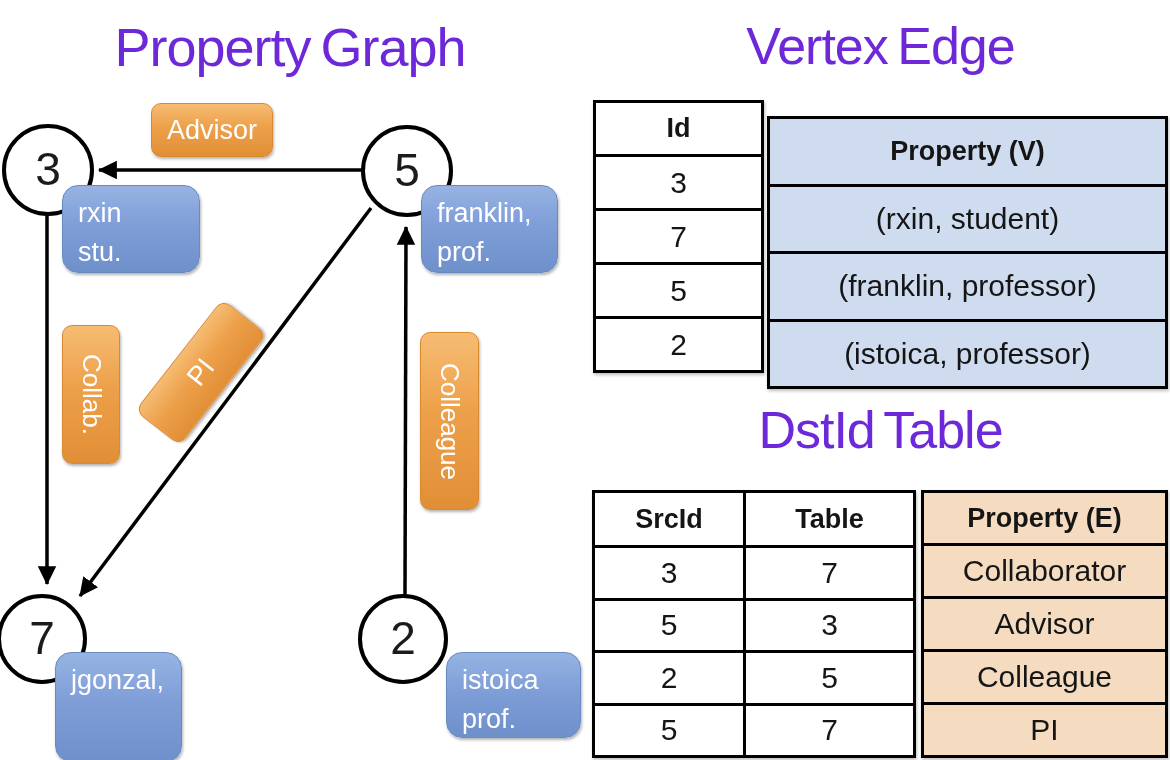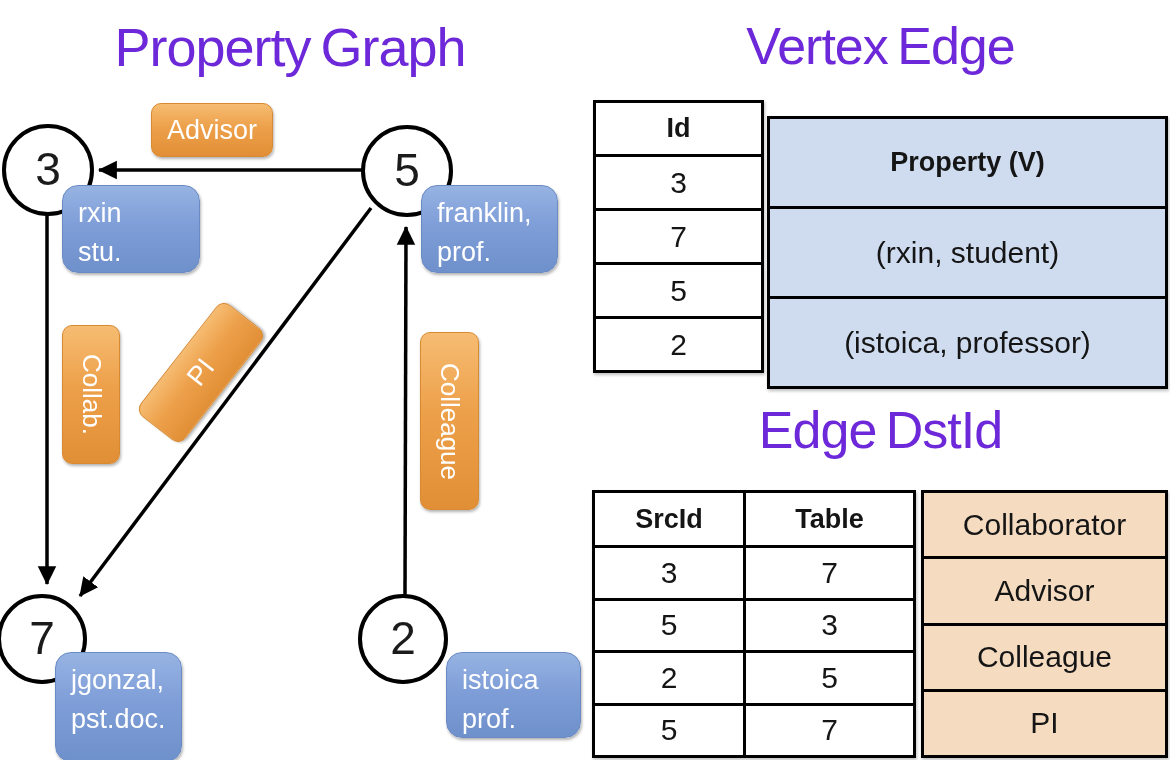--- a/index.html
+++ b/index.html
@@ -90,56 +90,57 @@
 <div class="bbox" style="left:62px;top:185px;width:138px;height:88px;">
   <div>rxin</div>
   <div>stu.</div>
 </div>
 <div class="bbox" style="left:421px;top:185px;width:137px;height:88px;">
   <div>franklin,</div>
   <div>prof.</div>
 </div>
 <div class="bbox" style="left:55px;top:652px;width:127px;height:110px;">
   <div>jgonzal,</div>
-  <div>pst.doc.</div>
 </div>
 <div class="bbox" style="left:446px;top:652px;width:135px;height:86px;">
   <div>istoica</div>
   <div>prof.</div>
 </div>
 
 <div class="abs big-title" style="left:593px;top:16px;width:575px;font-size:52px;">Vertex Edge</div>
 
 <div class="tcol" style="left:593px;top:100px;width:171px;height:273px;">
   <div class="cell th">Id</div>
   <div class="cell">3</div>
   <div class="cell">7</div>
   <div class="cell">5</div>
   <div class="cell">2</div>
 </div>
 
 <div class="tcol bluefill" style="left:767px;top:108px;width:401px;height:273px;margin-top:8px;">
   <div class="cell th">Property (V)</div>
   <div class="cell">(rxin, student)</div>
+  <div class="cell">(franklin, professor)</div>
   <div class="cell">(istoica, professor)</div>
 </div>
 
-<div class="abs big-title" style="left:593px;top:400px;width:575px;font-size:52px;">Edge DstId</div>
+<div class="abs big-title" style="left:593px;top:400px;width:575px;font-size:52px;">DstId Table</div>
 
 <div class="egrid" style="left:592px;top:490px;width:324px;height:268px;">
   <div class="th">SrcId</div>
   <div class="th">Table</div>
   <div>3</div>
   <div>7</div>
   <div>5</div>
   <div>3</div>
   <div>2</div>
   <div>5</div>
   <div>5</div>
   <div>7</div>
 </div>
 
 <div class="tcol tanfill" style="left:921px;top:490px;width:247px;height:268px;">
+  <div class="cell th">Property (E)</div>
   <div class="cell">Collaborator</div>
   <div class="cell">Advisor</div>
   <div class="cell">Colleague</div>
   <div class="cell">PI</div>
 </div>
 
 </body></html>

